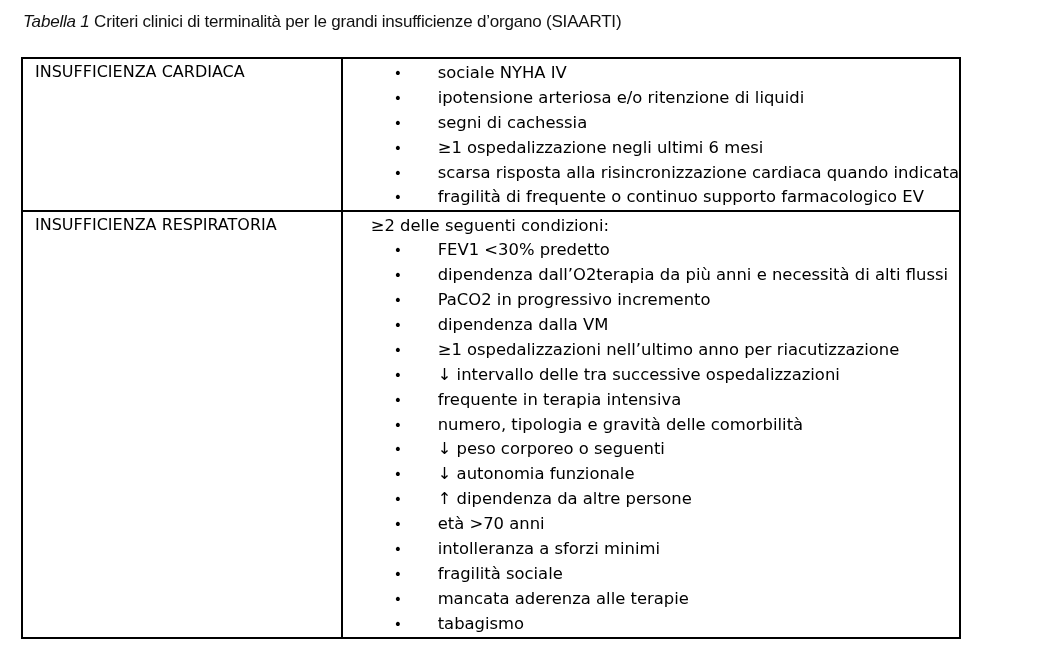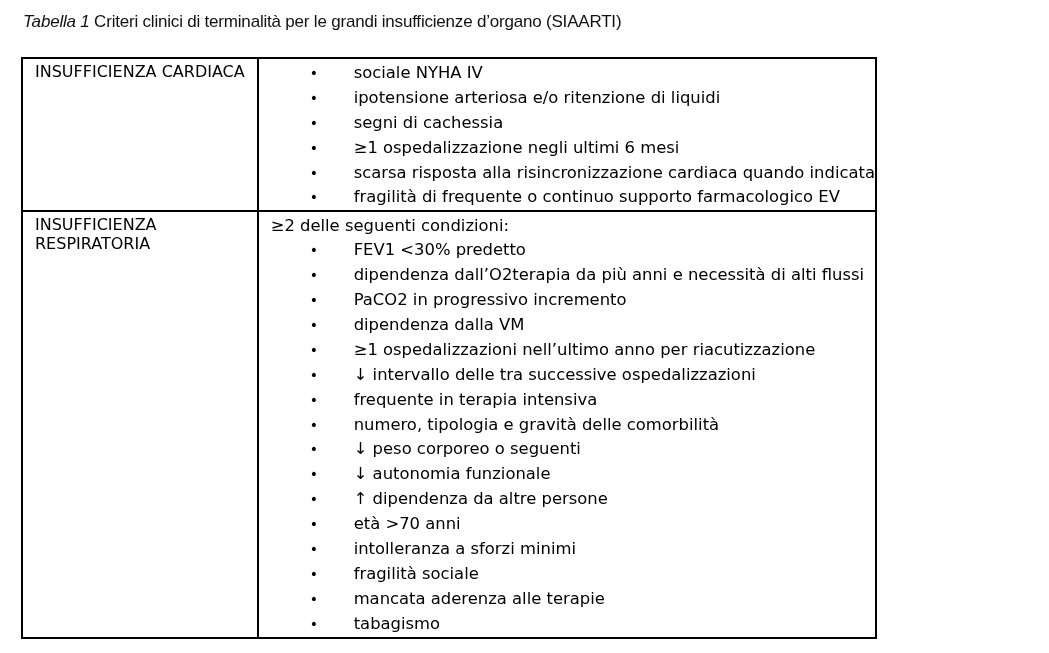--- a/index.html
+++ b/index.html
@@ -9,32 +9,32 @@
     }
     .caption {
       position: absolute; left: 12px; top: 12px;
       font-family: "Liberation Sans", sans-serif;
       font-size: 17px; letter-spacing: -0.2px; color: #111;
       white-space: nowrap;
     }
     .caption .label { font-style: italic; margin-left: 11px; }
     table.criteria {
       position: absolute; left: 21px; top: 57px;
-      width: 856px; border-collapse: collapse;
+      width: 940px; border-collapse: collapse;
       border: 2px solid #22c55e;
     }
     table.criteria td {
       border: 2px solid #000; vertical-align: top; padding: 0;
     }
     td.organ {
       width: 322px; padding: 3px 0 0 12px !important;
       font-size: 16px; letter-spacing: 0px;
     }
     td.crit { padding: 2px 0 0 0 !important; font-size: 16.4px; }
-    .intro { padding-left: 12px; height: 24px; line-height: 24px; }
+    .intro { padding-left: 28px; height: 24px; line-height: 24px; }
     ul.items { list-style: none; margin: 0; padding: 0; }
     ul.items li {
       height: 24.9px; line-height: 24.9px; position: relative;
       padding-left: 95px; white-space: nowrap;
     }
     ul.items li .bullet {
       position: absolute; left: 51px; top: 0; font-size: 14px;
     }
     tr.row-cardiac td { height: 148px; }
     tr.row-resp td { height: 421px; margin-left: 32px; }

